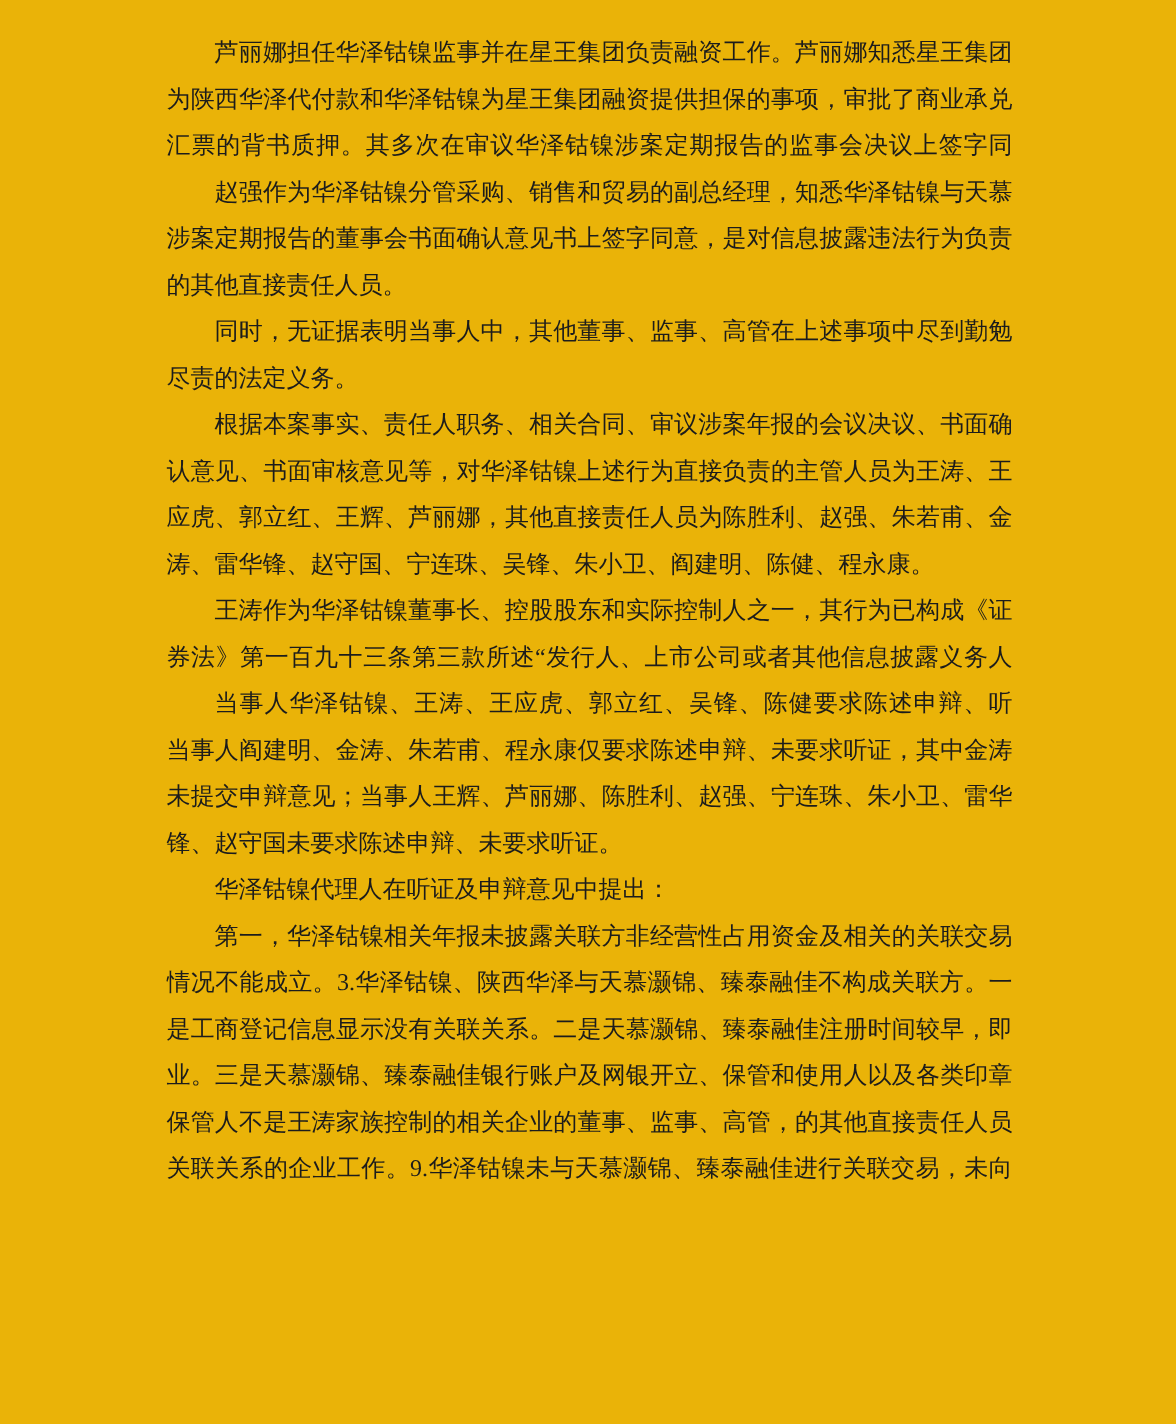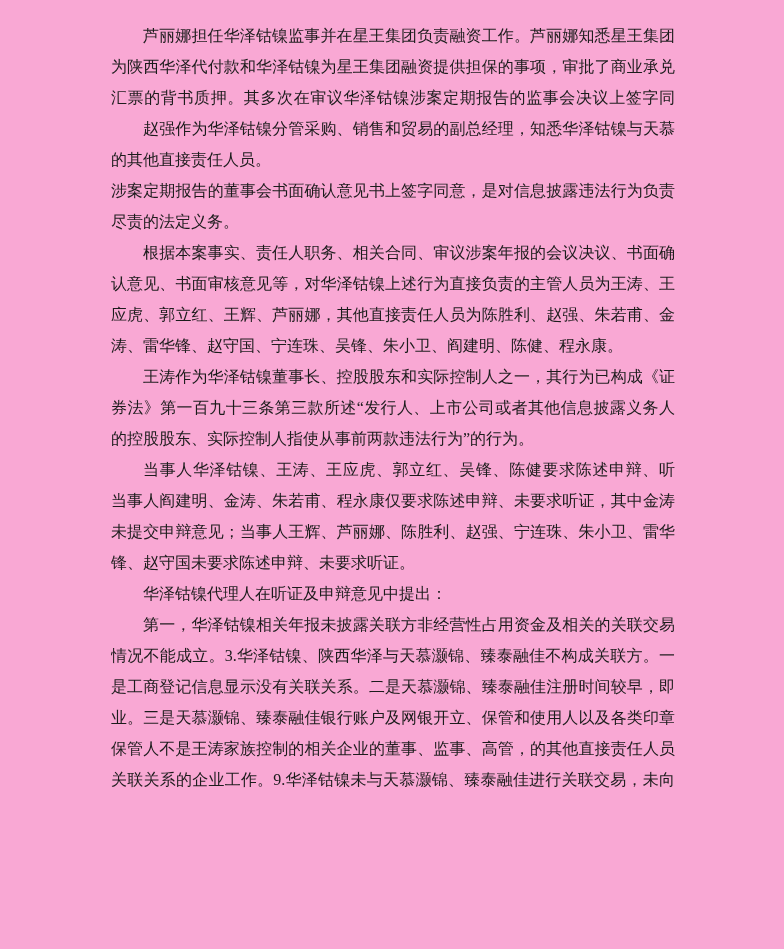--- a/index.html
+++ b/index.html
@@ -9,21 +9,21 @@
   body {
     width: 784px;
     height: 949px;
     background: #ffffff;
     font-family: "Liberation Serif", "DejaVu Serif", serif;
   }
   .page {
     position: relative;
     width: 784px;
     height: 949px;
-    background: #f9a8d4;
+    background: #eab308;
     overflow: hidden;
   }
   .doc-body {
     position: absolute;
     left: 111px;
     top: 20px;
     width: 564px;
     color: #1c1c1c;
     font-size: 16px;
     line-height: 31px;
@@ -43,30 +43,30 @@
 </style>
 </head>
 <body>
 
 <div class="page">
   <div class="doc-body" style="color: rgb(28, 28, 28);">
       <div class="line first fill">芦丽娜担任华泽钴镍监事并在星王集团负责融资工作。芦丽娜知悉星王集团</div>
       <div class="line fill">为陕西华泽代付款和华泽钴镍为星王集团融资提供担保的事项，审批了商业承兑</div>
       <div class="line fill">汇票的背书质押。其多次在审议华泽钴镍涉案定期报告的监事会决议上签字同意，</div>
       <div class="line first fill">赵强作为华泽钴镍分管采购、销售和贸易的副总经理，知悉华泽钴镍与天慕</div>
+      <div class="line fill">涉案定期报告的董事会书面确认意见书上签字同意，是对信息披露违法行为负责</div>
       <div class="line">的其他直接责任人员。</div>
-      <div class="line fill">涉案定期报告的董事会书面确认意见书上签字同意，是对信息披露违法行为负责</div>
+      <div class="line first fill">同时，无证据表明当事人中，其他董事、监事、高管在上述事项中尽到勤勉</div>
       <div class="line">尽责的法定义务。</div>
       <div class="line first fill">根据本案事实、责任人职务、相关合同、审议涉案年报的会议决议、书面确</div>
       <div class="line fill">认意见、书面审核意见等，对华泽钴镍上述行为直接负责的主管人员为王涛、王</div>
       <div class="line fill">应虎、郭立红、王辉、芦丽娜，其他直接责任人员为陈胜利、赵强、朱若甫、金</div>
       <div class="line">涛、雷华锋、赵守国、宁连珠、吴锋、朱小卫、阎建明、陈健、程永康。</div>
       <div class="line first fill">王涛作为华泽钴镍董事长、控股股东和实际控制人之一，其行为已构成《证</div>
       <div class="line fill">券法》第一百九十三条第三款所述“发行人、上市公司或者其他信息披露义务人</div>
-      <div class="line">的控股股东、实际控制人指使从事前两款违法行为”的行为。</div>
       <div class="line first fill">当事人华泽钴镍、王涛、王应虎、郭立红、吴锋、陈健要求陈述申辩、听证；</div>
       <div class="line fill">当事人阎建明、金涛、朱若甫、程永康仅要求陈述申辩、未要求听证，其中金涛</div>
       <div class="line fill">未提交申辩意见；当事人王辉、芦丽娜、陈胜利、赵强、宁连珠、朱小卫、雷华</div>
       <div class="line">锋、赵守国未要求陈述申辩、未要求听证。</div>
       <div class="line first">华泽钴镍代理人在听证及申辩意见中提出：</div>
       <div class="line first fill">第一，华泽钴镍相关年报未披露关联方非经营性占用资金及相关的关联交易</div>
       <div class="line fill">情况不能成立。3.华泽钴镍、陕西华泽与天慕灏锦、臻泰融佳不构成关联方。一</div>
       <div class="line fill">是工商登记信息显示没有关联关系。二是天慕灏锦、臻泰融佳注册时间较早，即</div>
       <div class="line fill">业。三是天慕灏锦、臻泰融佳银行账户及网银开立、保管和使用人以及各类印章</div>
       <div class="line fill">保管人不是王涛家族控制的相关企业的董事、监事、高管，的其他直接责任人员</div>

